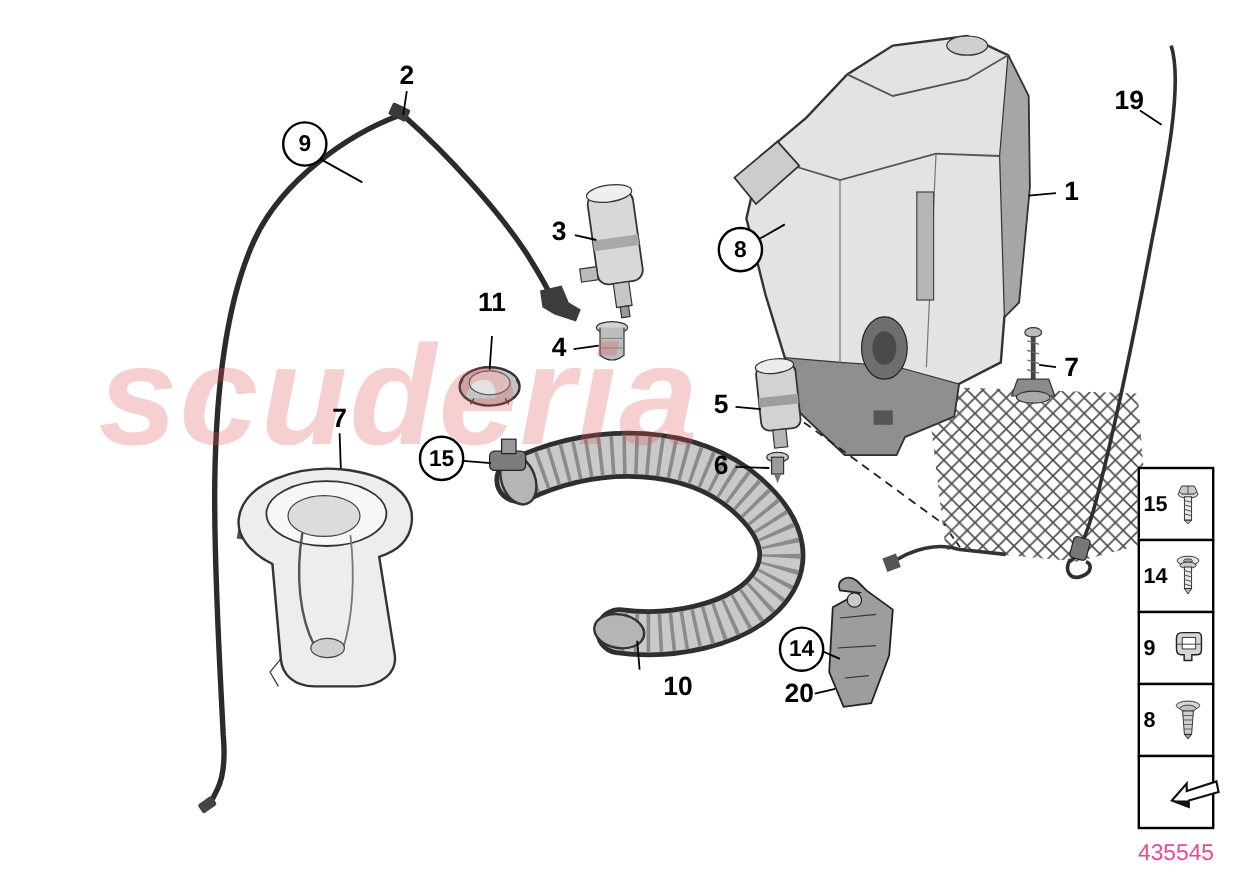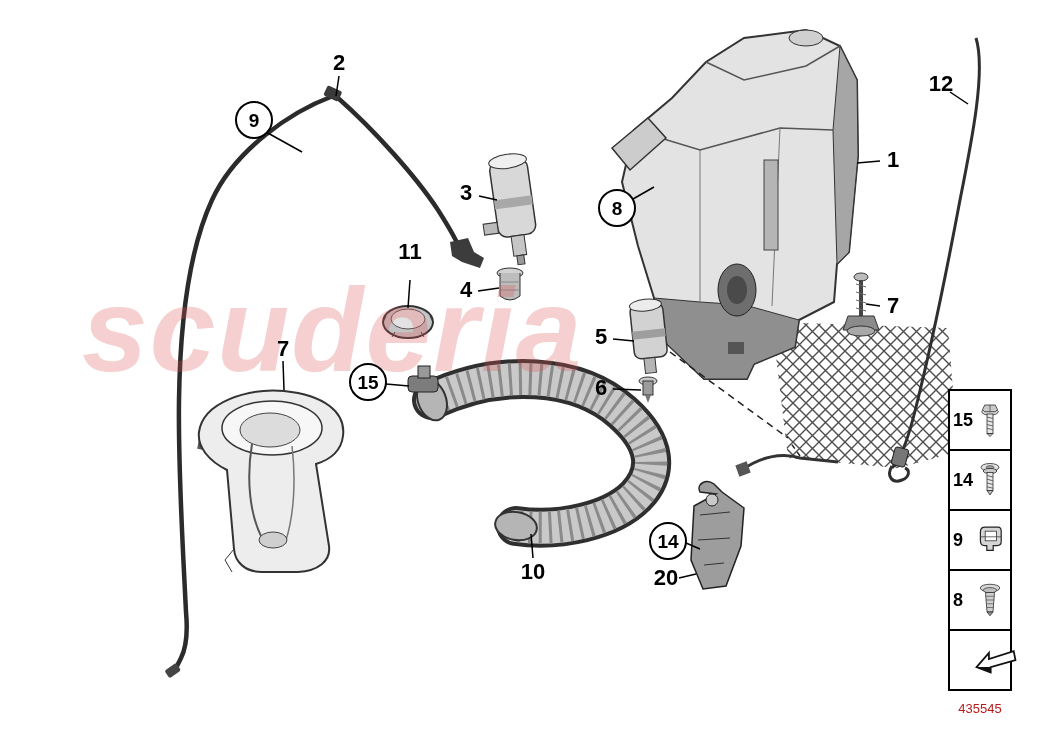--- a/index.html
+++ b/index.html
@@ -35,21 +35,21 @@
   .legend-box{
     width:64px;height:62px;border:2px solid #000;background:#fff;
     box-sizing:border-box;margin-top:-2px;
     display:flex;align-items:center;padding:0 3px;
   }
   .legend-box:first-child{margin-top:0;}
   .legend-num{font-size:18px;font-weight:700;color:#000;width:20px;flex:0 0 auto;}
   .legend-icon{flex:1;display:flex;align-items:center;justify-content:center;}
   .diagram-number{
     position:absolute;left:948px;top:701px;width:64px;z-index:4;
-    text-align:center;font-size:13px;color:#b91c1c;
+    text-align:center;font-size:19px;color:#ec4899;
   }
 </style>
 </head>
 <body>
 
 <div class="stage">
 
   <svg class="art" width="1050" height="735" viewBox="0 0 1050 735">
     <defs>
       <pattern id="xhatch" width="13" height="13" patternUnits="userSpaceOnUse">
@@ -193,24 +193,24 @@
   <div class="callout-layer">
       <div class="callout" style="left: 893px; top: 160px;">1</div>
       <div class="callout" style="left: 339px; top: 63px;">2</div>
       <div class="callout" style="left: 466px; top: 193px;">3</div>
       <div class="callout" style="left: 466px; top: 290px;">4</div>
       <div class="callout" style="left: 601px; top: 337px;">5</div>
       <div class="callout" style="left: 601px; top: 388px;">6</div>
       <div class="callout" style="left: 893px; top: 306px;">7</div>
       <div class="callout circled" style="left: 617px; top: 208px;">8</div>
       <div class="callout circled" style="left: 254px; top: 120px;">9</div>
-      <div class="callout" style="left: 533px; top: 572px;">10</div>
+      <div class="callout" style="left: 565px; top: 572px;">10</div>
       <div class="callout" style="left: 410px; top: 252px; text-align: center;">11</div>
       <div class="callout" style="left: 666px; top: 578px;">20</div>
-      <div class="callout" style="left: 941px; top: 84px;">12</div>
+      <div class="callout" style="left: 941px; top: 84px;">19</div>
       <div class="callout circled" style="left: 668px; top: 541px;">14</div>
       <div class="callout circled" style="left: 368px; top: 382px;">15</div>
       <div class="callout" style="left: 283px; top: 349px;">7</div>
     </div>
 
   <div class="legend-column">
       <div class="legend-box">
         <span class="legend-num">15</span>
         <span class="legend-icon">
           <svg viewBox="0 0 40 52" width="30" height="46">

